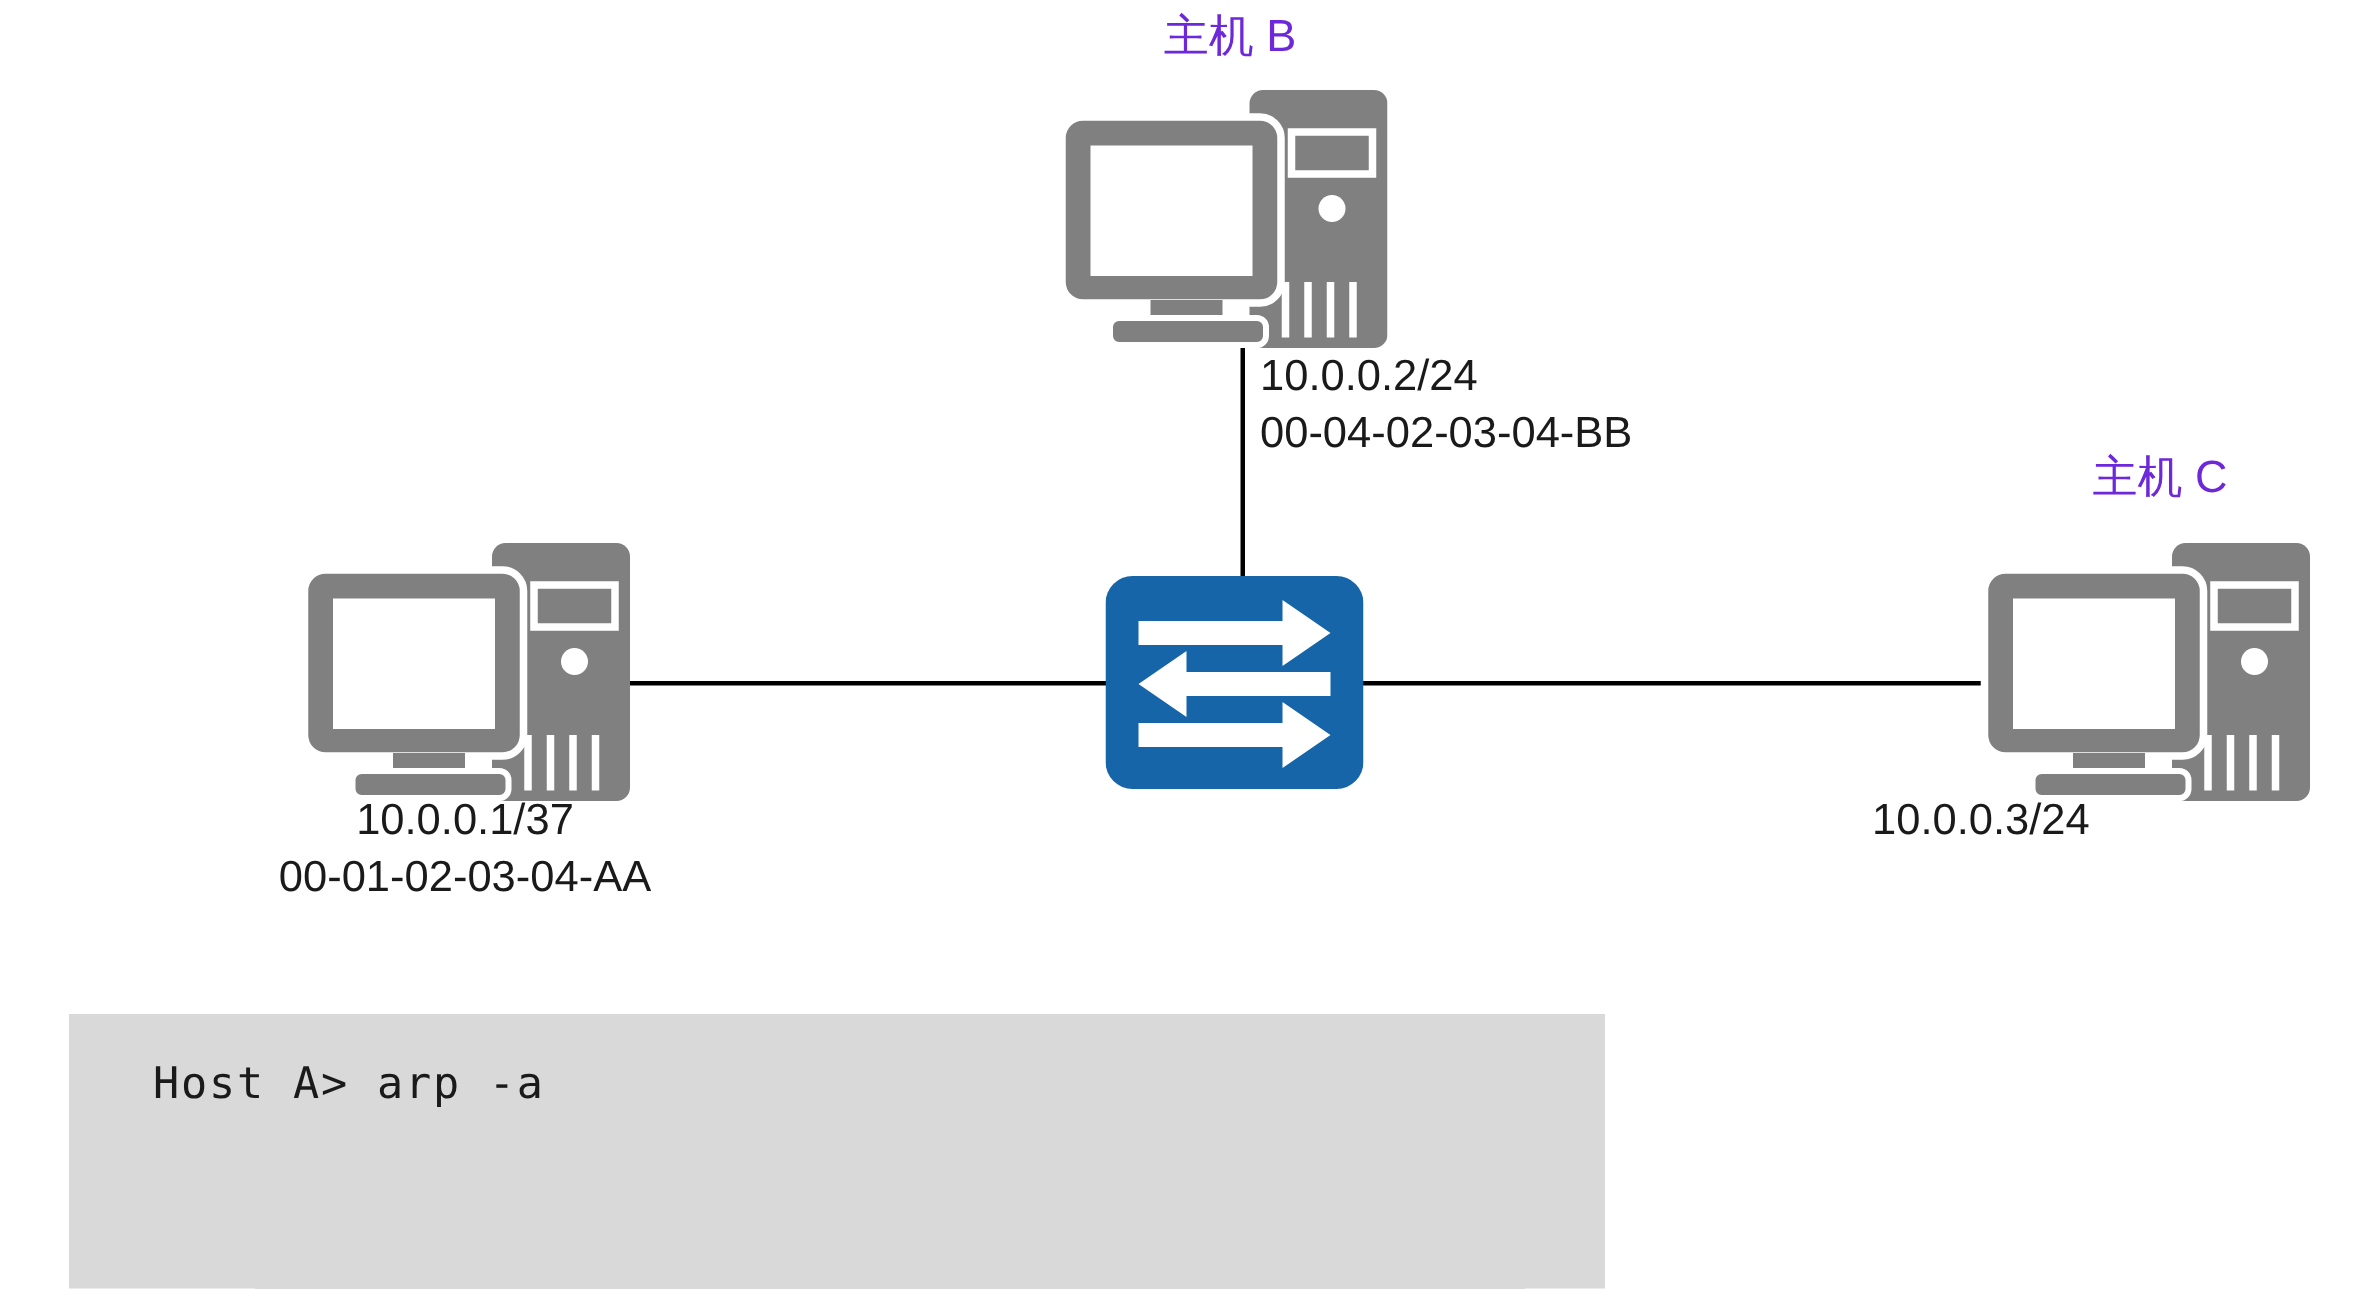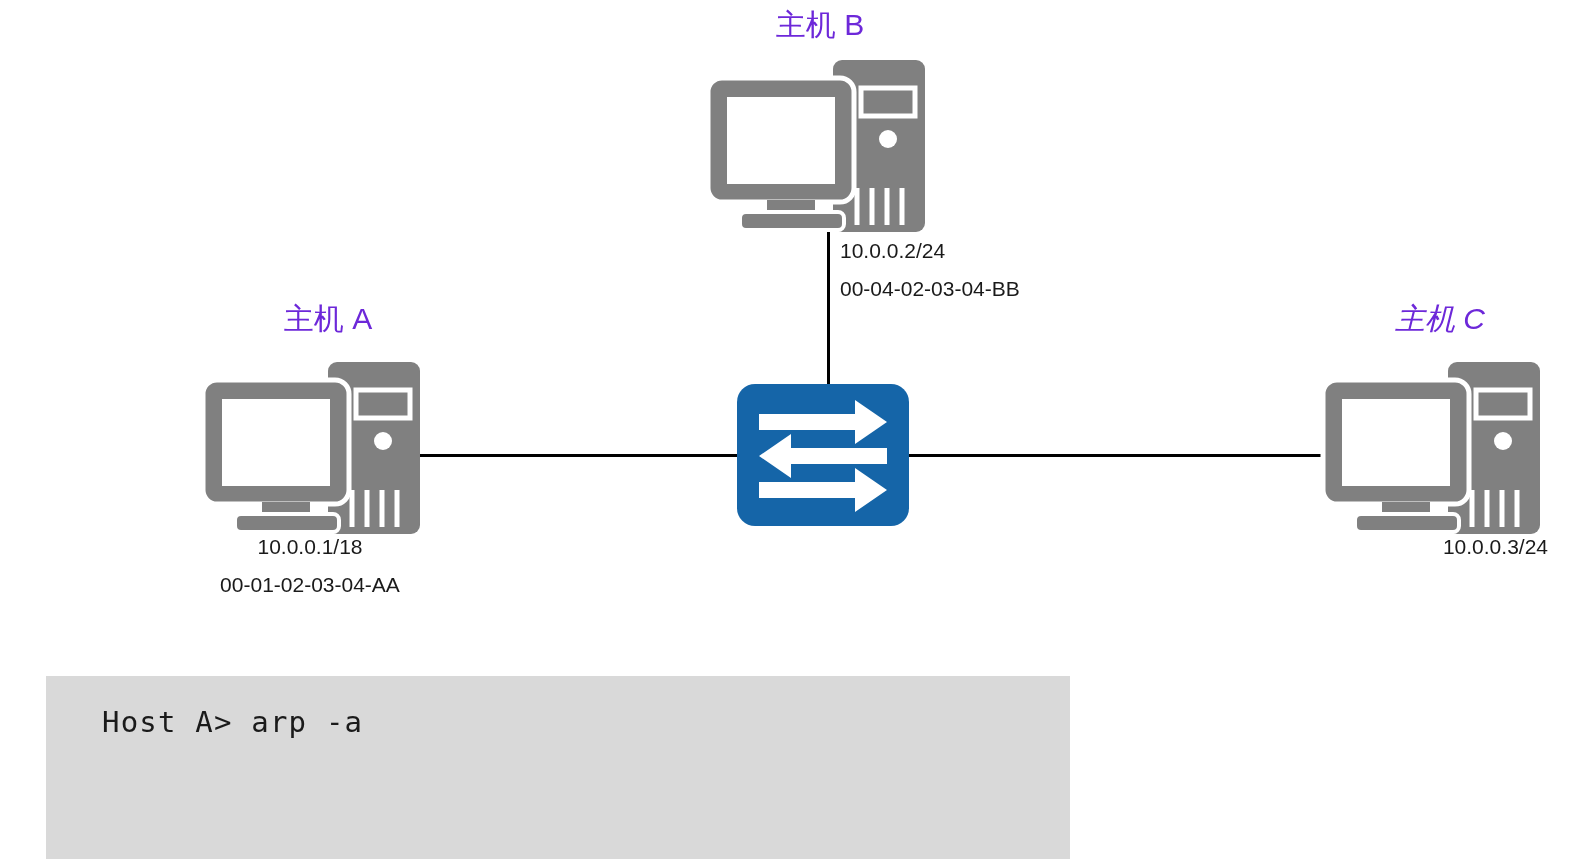--- a/index.html
+++ b/index.html
@@ -24,21 +24,21 @@
   .node-title {
     position: absolute;
     font-size: 30px;
     line-height: 34px;
     white-space: nowrap;
     text-align: center;
     color: #6d28d9;
   }
   .node-detail {
     position: absolute;
-    font-size: 21px;
+    font-size: 29px;
     line-height: 38px;
     white-space: nowrap;
     color: #1a1a1a;
   }
   .detail-line { display: block; }
   .pc-icon {
     position: absolute;
   }
   .switch-icon {
     position: absolute;
@@ -97,66 +97,65 @@
       <rect x="62" y="140" width="48" height="14" fill="#808080"></rect>
       <rect x="35" y="152" width="104" height="18" rx="6" fill="#808080" stroke="#ffffff" stroke-width="4"></rect>
     </svg>
   </div>
 
   <div class="node-detail" style="left:840px; top:232px;">
     <span class="detail-line">10.0.0.2/24</span>
     <span class="detail-line">00-04-02-03-04-BB</span>
   </div>
 
-  <div class="node-title" style="left:208px; top:302px; width:240px;">主机 A</div>
 
   <div class="pc-icon" style="left:200px; top:362px; width:220px; height:172px;">
     <svg viewBox="0 0 220 172" width="220" height="172" xmlns="http://www.w3.org/2000/svg">
       <rect x="128" y="0" width="92" height="172" rx="9" fill="#808080"></rect>
       <rect x="156" y="28" width="54" height="28" fill="none" stroke="#ffffff" stroke-width="5"></rect>
       <circle cx="183" cy="79" r="9" fill="#ffffff"></circle>
       <g stroke="#ffffff" stroke-width="5">
         <line x1="152" y1="128" x2="152" y2="165"></line>
         <line x1="167" y1="128" x2="167" y2="165"></line>
         <line x1="182" y1="128" x2="182" y2="165"></line>
         <line x1="197" y1="128" x2="197" y2="165"></line>
       </g>
       <rect x="3" y="18" width="146" height="124" rx="14" fill="#808080" stroke="#ffffff" stroke-width="5"></rect>
       <rect x="22" y="37" width="108" height="87" fill="#ffffff"></rect>
       <rect x="62" y="140" width="48" height="14" fill="#808080"></rect>
       <rect x="35" y="152" width="104" height="18" rx="6" fill="#808080" stroke="#ffffff" stroke-width="4"></rect>
     </svg>
   </div>
 
   <div class="node-detail" style="left:170px; top:528px; text-align:center; width:280px;">
-    <span class="detail-line">10.0.0.1/18</span>
+    <span class="detail-line">10.0.0.1/37</span>
     <span class="detail-line">00-01-02-03-04-AA</span>
   </div>
 
-  <div class="node-title" style="left:1320px; top:302px; width:240px;font-style:italic;">主机 C</div>
+  <div class="node-title" style="left:1320px; top:302px; width:240px;">主机 C</div>
 
   <div class="pc-icon" style="left:1320px; top:362px; width:220px; height:172px;">
     <svg viewBox="0 0 220 172" width="220" height="172" xmlns="http://www.w3.org/2000/svg">
       <rect x="128" y="0" width="92" height="172" rx="9" fill="#808080"></rect>
       <rect x="156" y="28" width="54" height="28" fill="none" stroke="#ffffff" stroke-width="5"></rect>
       <circle cx="183" cy="79" r="9" fill="#ffffff"></circle>
       <g stroke="#ffffff" stroke-width="5">
         <line x1="152" y1="128" x2="152" y2="165"></line>
         <line x1="167" y1="128" x2="167" y2="165"></line>
         <line x1="182" y1="128" x2="182" y2="165"></line>
         <line x1="197" y1="128" x2="197" y2="165"></line>
       </g>
       <rect x="3" y="18" width="146" height="124" rx="14" fill="#808080" stroke="#ffffff" stroke-width="5"></rect>
       <rect x="22" y="37" width="108" height="87" fill="#ffffff"></rect>
       <rect x="62" y="140" width="48" height="14" fill="#808080"></rect>
       <rect x="35" y="152" width="104" height="18" rx="6" fill="#808080" stroke="#ffffff" stroke-width="4"></rect>
     </svg>
   </div>
 
-  <div class="node-detail" style="left:1248px; top:528px; text-align:right; width:300px;">
+  <div class="node-detail" style="left:1248px; top:528px; text-align:left; width:300px;">
     <span class="detail-line">10.0.0.3/24</span>
   </div>
 
   <div class="switch-icon" style="left:737px; top:384px; width:172px; height:142px;">
     <svg viewBox="0 0 172 142" width="172" height="142" xmlns="http://www.w3.org/2000/svg">
       <rect x="0" y="0" width="172" height="142" rx="18" fill="#1565a8"></rect>
 
       <path d="M 22 30 L 118 30 L 118 16 L 150 38 L 118 60 L 118 46 L 22 46 Z" fill="#ffffff"></path>
 
       <path d="M 150 64 L 54 64 L 54 50 L 22 72 L 54 94 L 54 80 L 150 80 Z" fill="#ffffff"></path>

